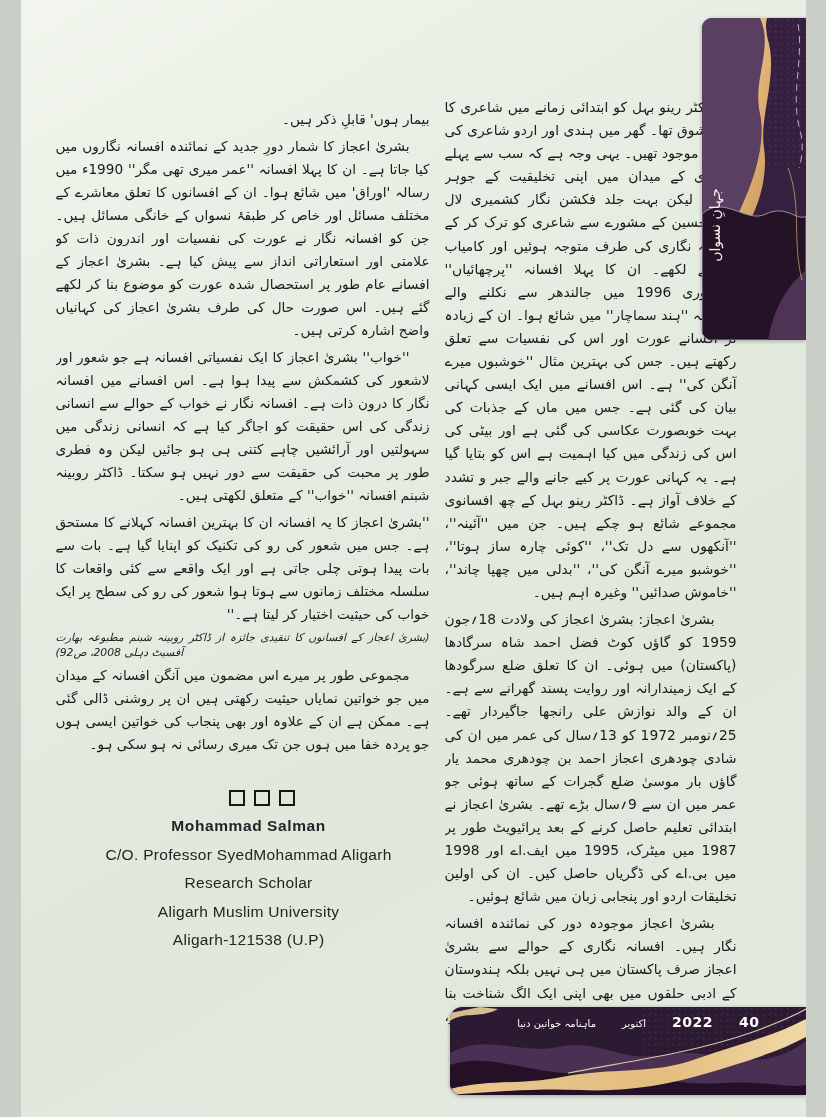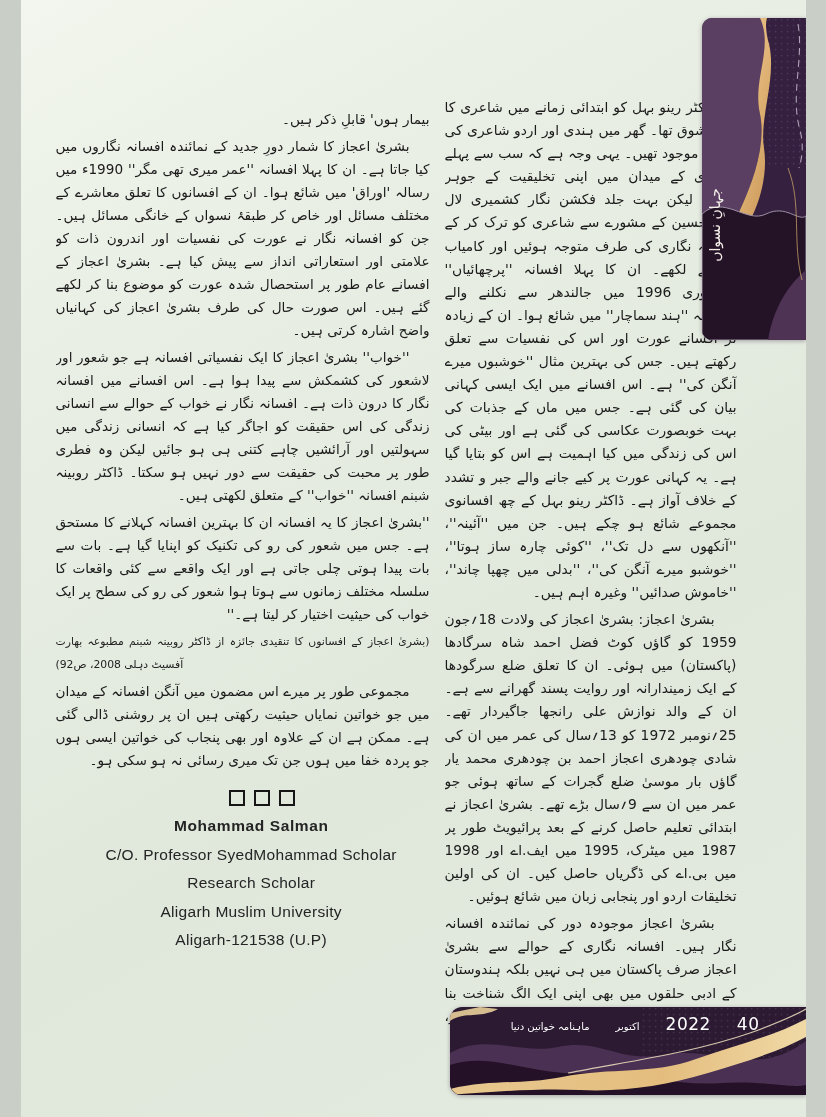--- a/index.html
+++ b/index.html
@@ -30,21 +30,21 @@
     position:absolute;right:0;bottom:22px;width:356px;height:88px;
     border-radius:12px 0 0 12px;overflow:hidden;
     box-shadow:0 1px 4px rgba(40,20,50,.35);
   }
   .footer svg{display:block;width:356px;height:88px;}
   .footer-text{
     position:absolute;top:7px;right:46px;
     display:flex;direction:rtl;align-items:baseline;gap:26px;
     color:#ffffff;
   }
-  .footer-text .num{font-size:17px;font-weight:normal;letter-spacing:.5px;}
+  .footer-text .num{font-size:14px;font-weight:bold;letter-spacing:.5px;}
   .footer-text .urdu{font-size:10px;}
   
   .col{direction:rtl;text-align:justify;}
   .col p{margin:0 0 4px 0;}
   .col-right{
     position:absolute;left:424px;top:96px;width:292px;height:932px;
     font-size:13.8px;line-height:23.1px;overflow:hidden;
   }
   .col-right p{text-indent:22px;}
   .col-left{
@@ -52,22 +52,22 @@
     font-size:13.6px;line-height:23px;overflow:hidden;
   }
   .col-left p.body-par{text-indent:20px;}
   .verse-line{
     margin:0 80px 3px 0;text-align:right;white-space:nowrap;text-indent:0!important;
   }
   .quote-block{
     margin:2px 58px 2px 52px;text-indent:0!important;line-height:23px;
   }
   .citation{
-    margin:2px 54px 2px 46px;font-size:10.8px;line-height:23px;
-    text-align:justify;text-align-last:left;text-indent:0!important;color:#222;
+    margin:2px 54px 2px 46px;font-size:10.8px;line-height:15px;
+    text-align:justify;text-align-last:left;text-indent:0!important;color:#222;font-style:italic;
   }
   
   .end-marker{
     position:absolute;left:208px;top:790px;display:flex;gap:9px;
   }
   .end-marker span{
     width:12px;height:12px;border:2.6px solid #161616;background:transparent;display:block;
   }
   
   .author-block{
@@ -99,21 +99,21 @@
   </div>
 
   <div class="end-marker">
     <span></span>
     <span></span>
     <span></span>
   </div>
 
   <div class="author-block">
     <div class="name">Mohammad Salman</div>
-    <div>C/O. Professor SyedMohammad Scholar</div>
+    <div>C/O. Professor SyedMohammad Aligarh</div>
     <div>Research Scholar</div>
     <div>Aligarh Muslim University</div>
     <div>Aligarh-121538 (U.P)</div>
   </div>
 
   <div class="sidebar">
     <svg viewBox="0 0 104 322" xmlns="http://www.w3.org/2000/svg">
       <defs>
         <linearGradient id="gg" x1="0" y1="0" x2="1" y2="1">
           <stop offset="0" stop-color="#f2d79d"></stop>

